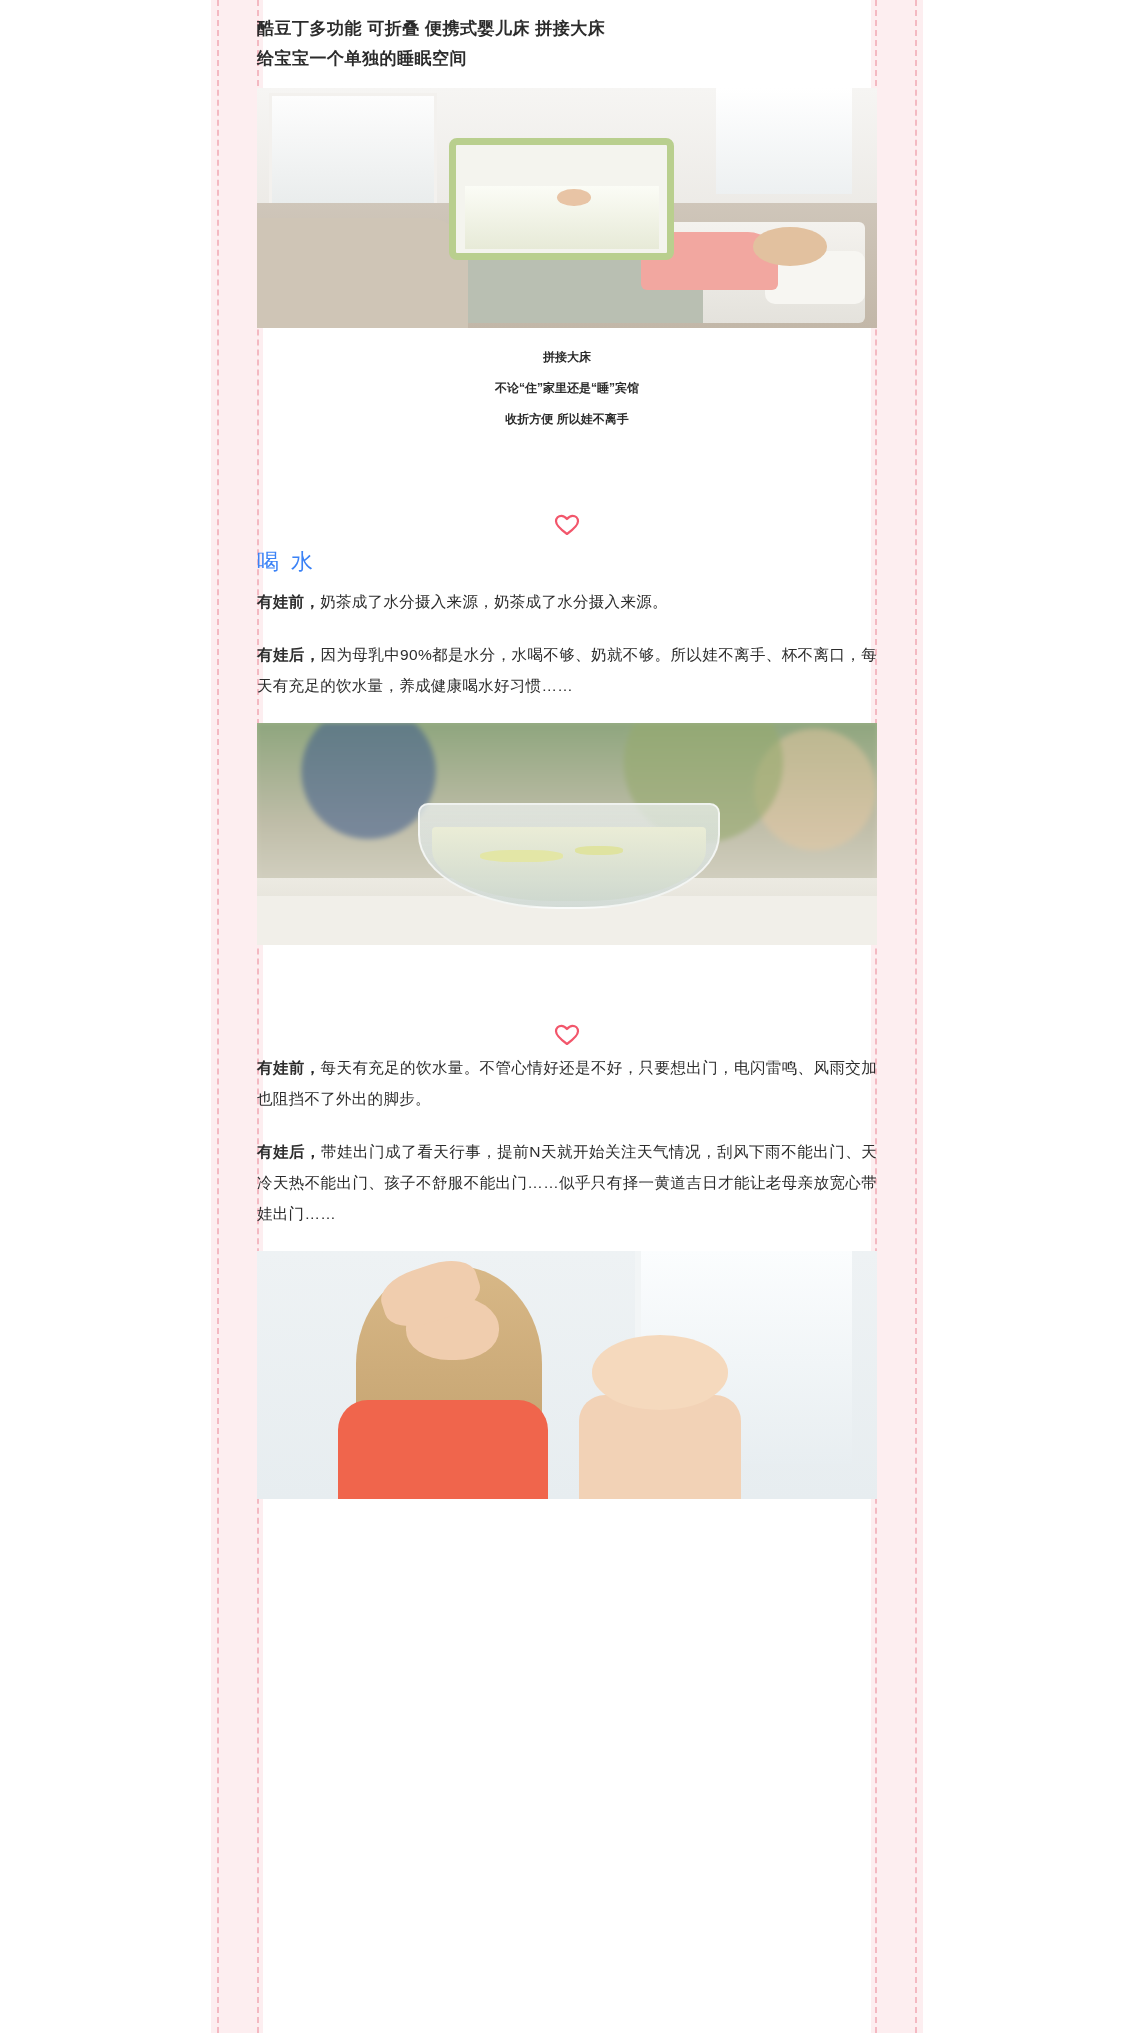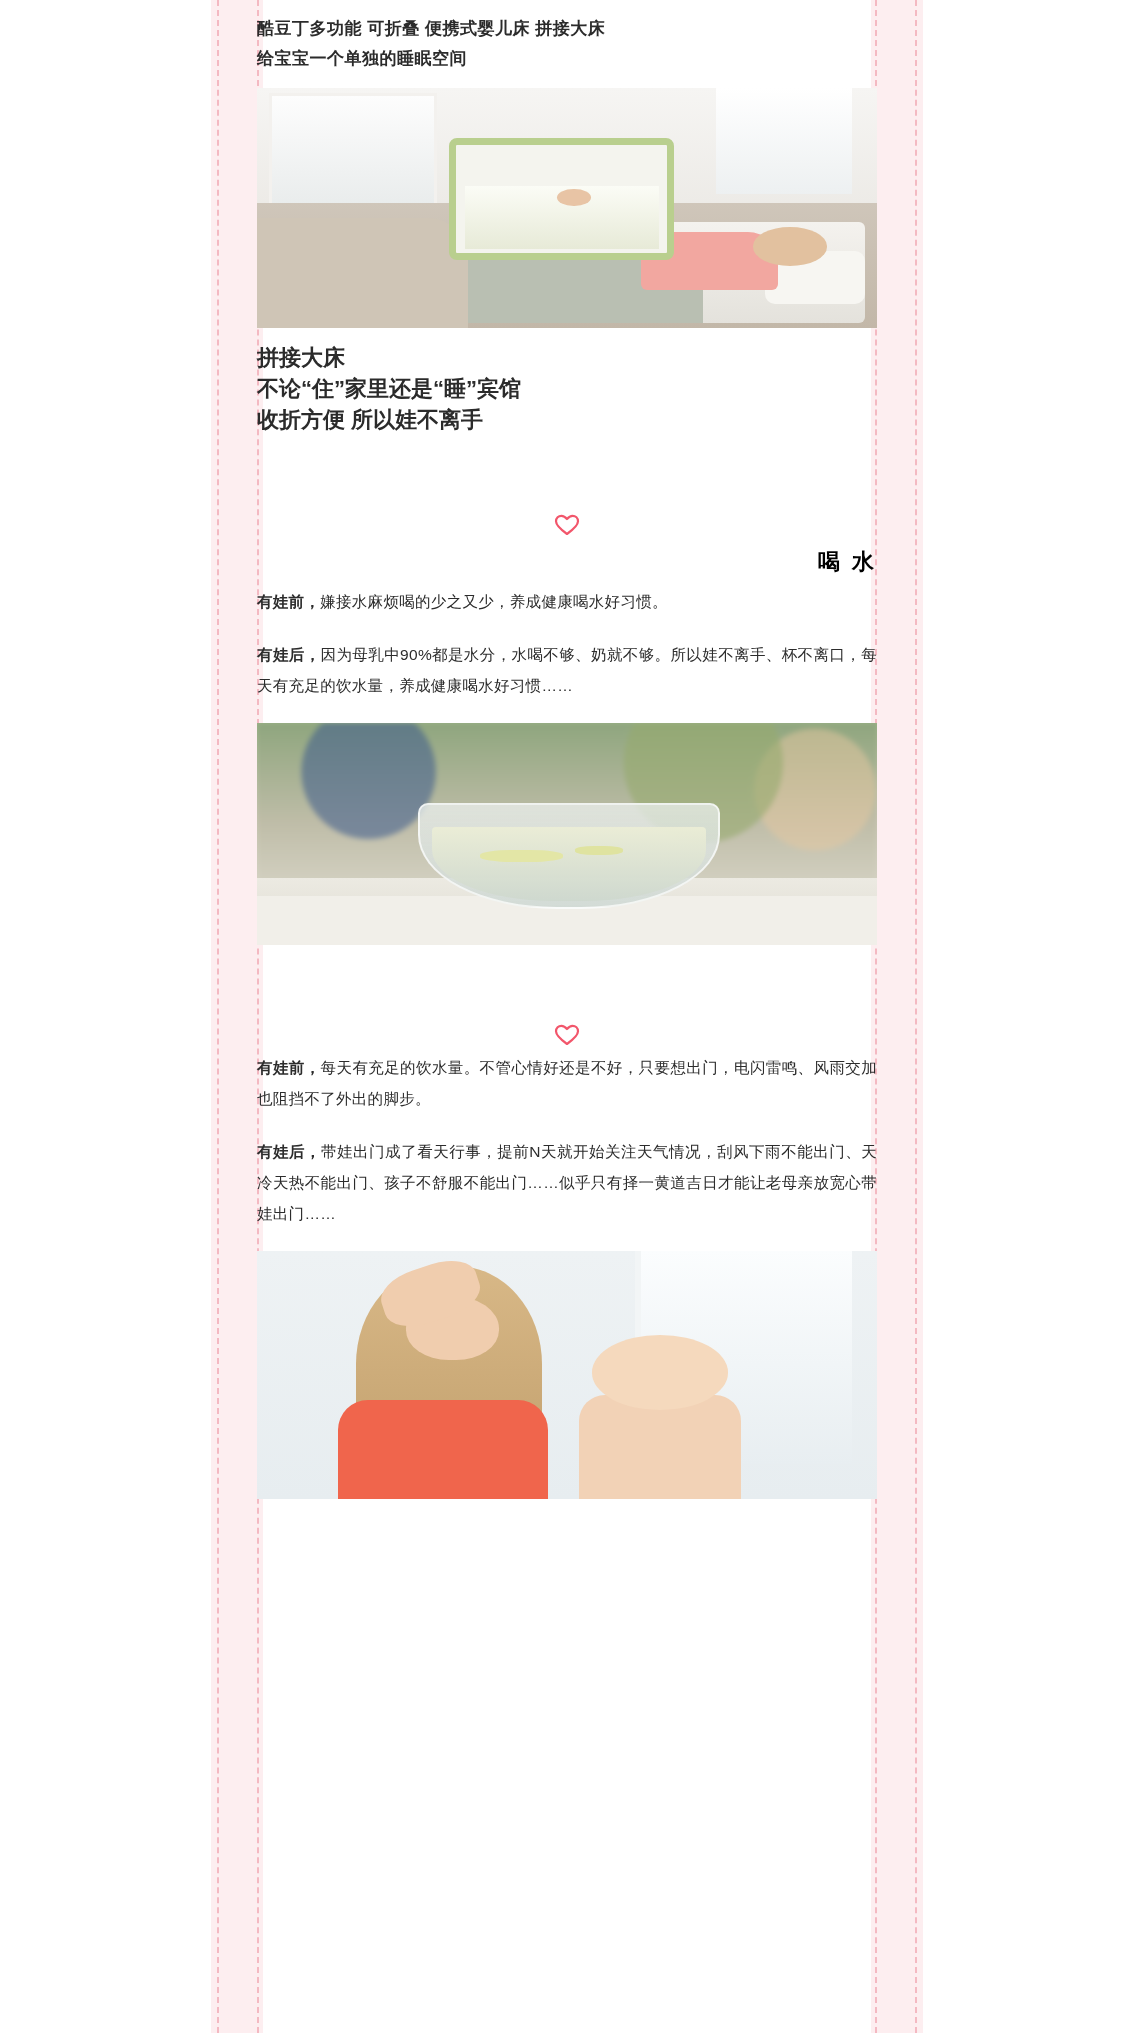--- a/index.html
+++ b/index.html
@@ -78,41 +78,41 @@
   .p1 .crib { position:absolute; left:31%; top:21%; width:34%; height:45%; background:#f4f4ee; border:7px solid #b9cf8e; border-radius:8px; }
   .p1 .crib .bedding { position:absolute; left:4%; top:38%; width:92%; height:58%; background:linear-gradient(180deg,#fbfcf6,#e7ead7); }
   .p1 .baby { position:absolute; left:48%; top:40%; width:16%; height:16%; background:#e8c4a5; border-radius:50%; }
   .p1 .mombed { position:absolute; left:36%; bottom:2%; width:62%; height:42%; background:linear-gradient(180deg,#f4f2ee,#e4e2dc); border-radius:6px; }
   .p1 .blanket { position:absolute; left:34%; bottom:2%; width:38%; height:34%; background:#b9bfb2; border-radius:8px 30px 0 0; }
   .p1 .mom { position:absolute; left:62%; bottom:16%; width:22%; height:24%; background:#f2a7a0; border-radius:22px 30px 6px 6px; }
   .p1 .momhead { position:absolute; left:80%; bottom:26%; width:12%; height:16%; background:#e2c19f; border-radius:50%; }
   .p1 .pillow { position:absolute; right:2%; bottom:10%; width:16%; height:22%; background:#f7f6f2; border-radius:10px; }
 
   .cap-line {
-    text-align: left;
+    text-align: center;
     color: #2b2b2b;
-    font-size: 22px;
+    font-size: 12px;
     line-height: 31px;
     font-weight: 600;
   }
   .cap-block { margin-top: 14px; }
 
   .gap-lg { height: 78px; }
 
   .heart {
     text-align: center;
     color: #f2566b;
     font-size: 24px;
     line-height: 26px;
   }
   .sec-title {
-    text-align: right;
-    color: #000000;
+    text-align: left;
+    color: #3b82f6;
     font-size: 22px;
-    font-weight: 700;
+    font-weight: 400;
     letter-spacing: 3px;
     line-height: 40px;
     margin-bottom: 4px;
   }
 
   .para {
     color: #2c2c2c;
     font-size: 15.5px;
     line-height: 31px;
     text-align: justify;
@@ -193,21 +193,21 @@
     <div class="gap-lg"></div>
 
     <div class="heart">
       <svg width="26" height="24" viewBox="0 0 26 24" aria-hidden="true">
         <path d="M13 21 C6 16 2 12.5 2 8.3 C2 5 4.5 2.8 7.4 2.8 C9.4 2.8 11.3 3.9 13 6 C14.7 3.9 16.6 2.8 18.6 2.8 C21.5 2.8 24 5 24 8.3 C24 12.5 20 16 13 21 Z" fill="none" stroke="#f2566b" stroke-width="2.2" stroke-linejoin="round"></path>
       </svg>
     </div>
     <div class="sec-title">喝 水</div>
 
     <p class="para">
-      <b>有娃前，</b><span>嫌接水麻烦喝的少之又少，养成健康喝水好习惯。</span>
+      <b>有娃前，</b><span>奶茶成了水分摄入来源，奶茶成了水分摄入来源。</span>
     </p>
     <p class="para">
       <b>有娃后，</b><span>因为母乳中90%都是水分，水喝不够、奶就不够。所以娃不离手、杯不离口，每天有充足的饮水量，养成健康喝水好习惯……</span>
     </p>
 
     <div class="photo p2">
       <div class="photo-inner">
         <div class="bg-blur"></div>
         <div class="table"></div>
         <div class="cloth"></div>

